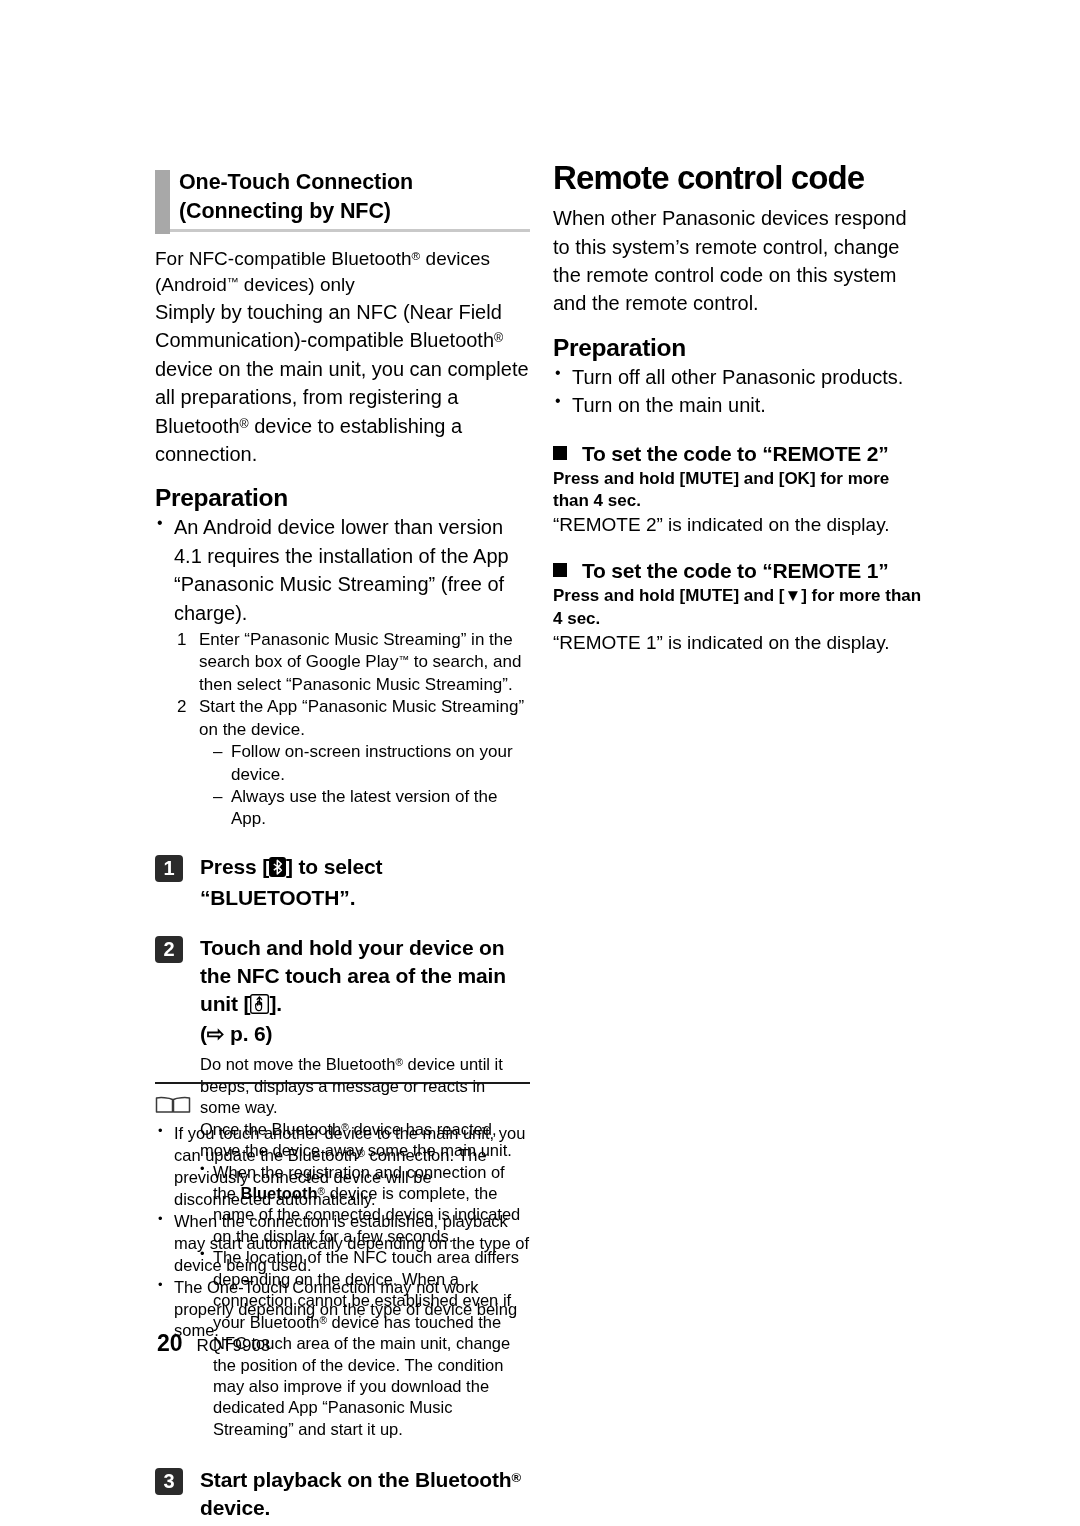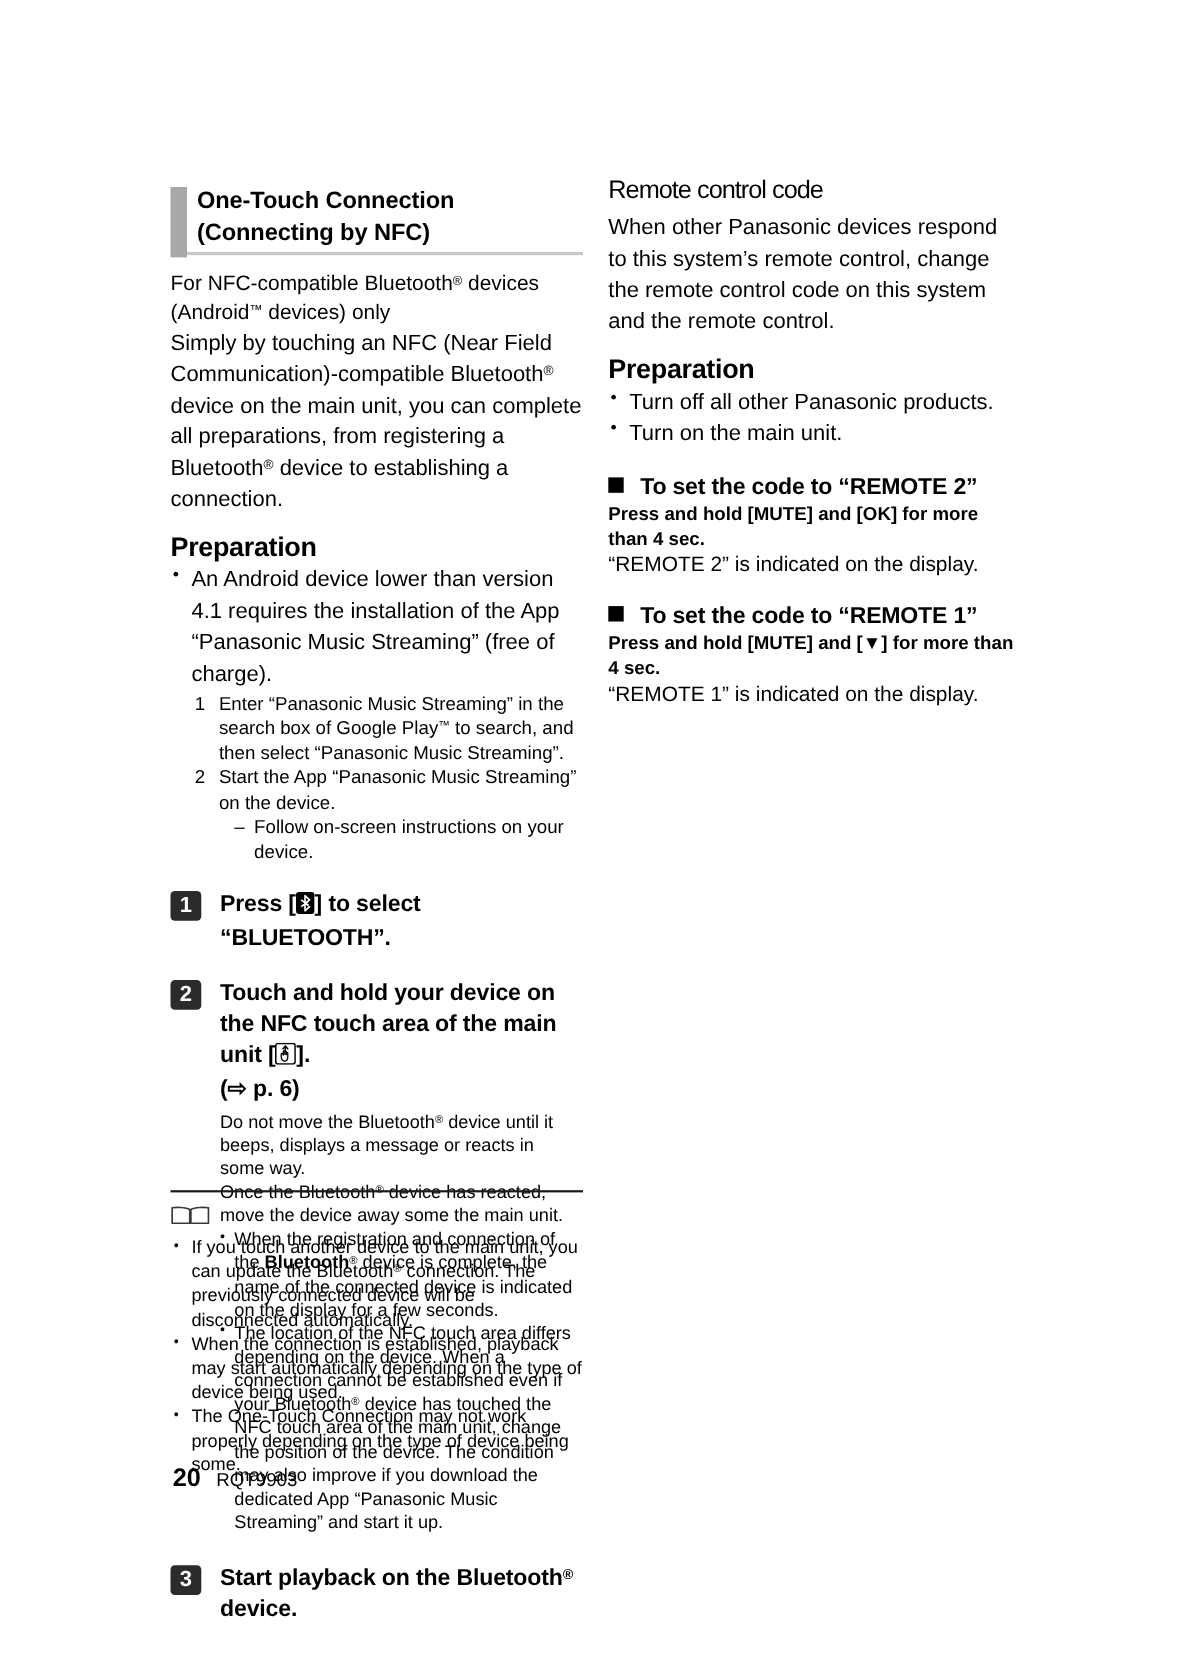--- a/index.html
+++ b/index.html
@@ -64,22 +64,22 @@
     margin: 0;
     font-size: 21.5px;
     font-weight: bold;
     line-height: 1.34;
     letter-spacing: -0.1px;
   }
 
   
   h1.chapter {
     margin: 0 0 8px 0;
-    font-size: 23px;
-    font-weight: normal;
+    font-size: 33px;
+    font-weight: bold;
     letter-spacing: -0.9px;
     line-height: 1.1;
   }
 
   
   .body-text {
     font-size: 20px;
     line-height: 1.42;
     margin: 0;
   }
@@ -342,20 +342,21 @@
     </ul>
 
     <ol class="subnum">
       <li>
         <span class="n">1</span><span>Enter “Panasonic Music Streaming” in the search box of Google Play</span><span class="tm">™</span><span> to search, and then select “Panasonic Music Streaming”.</span>
       </li>
       <li>
         <span class="n">2</span><span>Start the App “Panasonic Music Streaming” on the device.</span>
         <ul class="dashes">
           <li>Follow on-screen instructions on your device.</li>
+          <li>Always use the latest version of the App.</li>
         </ul>
       </li>
     </ol>
 
     <div class="step">
       <div class="badge">1</div>
       <div class="step-text">
         <span>Press [</span><span class="bt-icon"><svg width="17" height="20" viewBox="0 0 17 20">
               <rect x="0" y="0" width="17" height="20" rx="3" fill="#000"></rect>
               <path d="M8.3 3.2 L12.4 7.0 L8.3 10.2 L8.3 3.2 Z M8.3 9.9 L12.4 13.2 L8.3 17.0 L8.3 9.9 Z M4.8 7.0 L11.6 12.0 M4.8 13.2 L11.6 8.2" stroke="#fff" stroke-width="1.5" fill="none" stroke-linejoin="round"></path>

